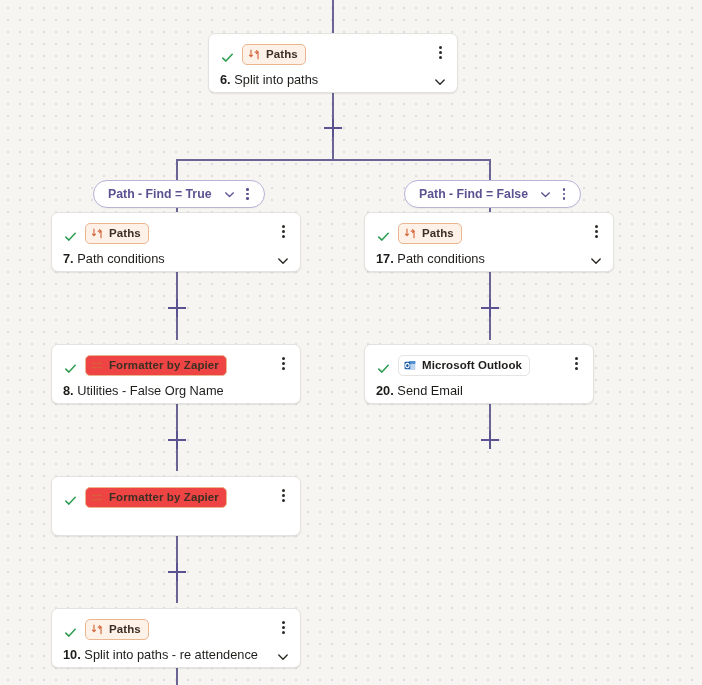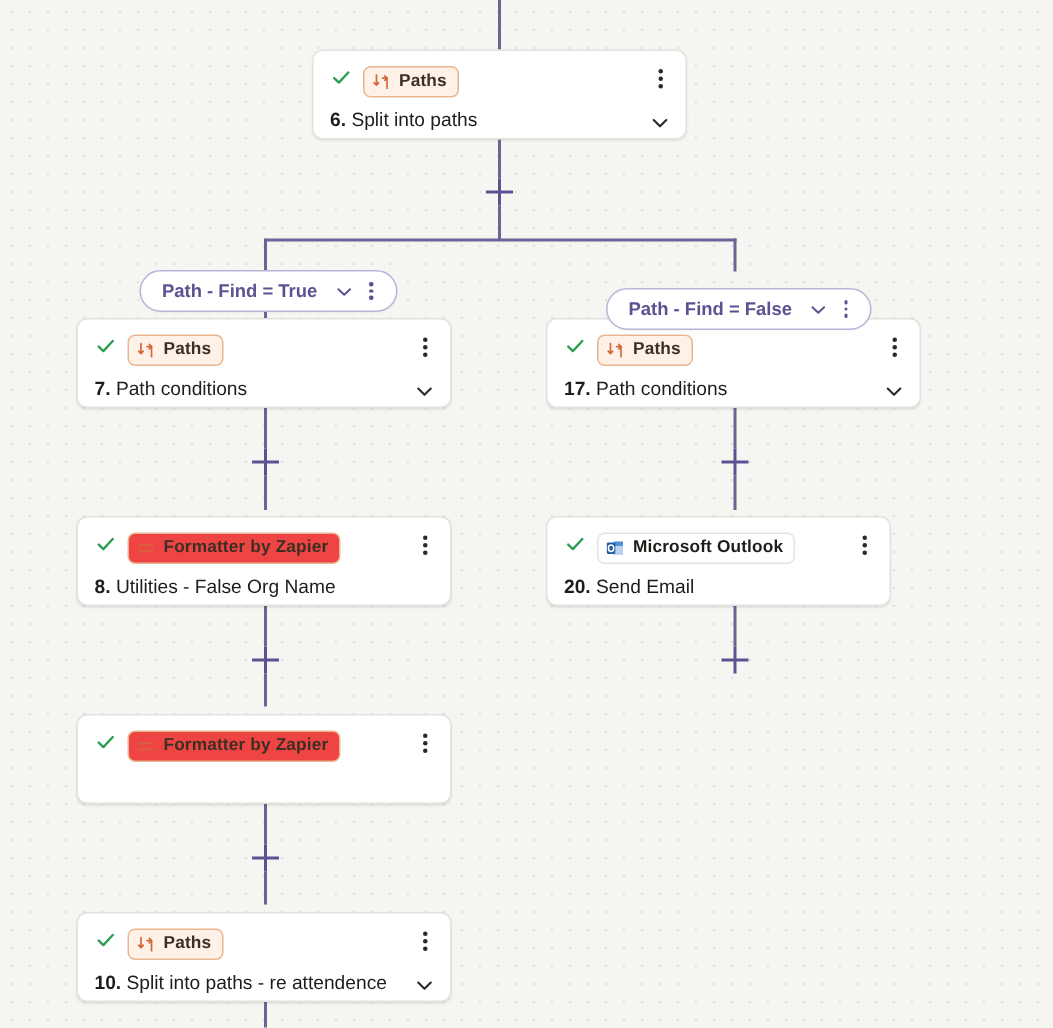--- a/index.html
+++ b/index.html
@@ -66,21 +66,21 @@
     background: #ffffff;
     border: 1px solid #e4e2de;
     border-radius: 7px;
     box-shadow: 0 1px 2px rgba(30,25,20,0.055), 0 1px 1px rgba(30,25,20,0.03);
     box-sizing: border-box;
     cursor: pointer;
     z-index: 4;
   }
   .card-top {
     display: flex;
-    align-items: flex-start;
+    align-items: flex-end;
     padding: 10px 11px 0 11px;
     position: relative;
   }
   .check-icon {
     flex: none;
     width: 15px;
     height: 15px;
     margin-right: 7px;
     display: block;
   }
@@ -281,21 +281,21 @@
     <svg class="pill-chev" viewBox="0 0 14 14">
       <path d="M2.8 5.2 L7 9.2 L11.2 5.2" fill="none" stroke="#5b5391" stroke-width="1.4" stroke-linecap="round" stroke-linejoin="round"></path>
     </svg>
     <span class="pill-kebab">
         <i></i>
         <i></i>
         <i></i>
       </span>
   </div>
 
-  <div class="path-pill" style="left:404px; top:180px;margin-top:12px;">
+  <div class="path-pill" style="left:404px; top:180px;">
     <span class="label">Path - Find = False</span>
     <svg class="pill-chev" viewBox="0 0 14 14">
       <path d="M2.8 5.2 L7 9.2 L11.2 5.2" fill="none" stroke="#5b5391" stroke-width="1.4" stroke-linecap="round" stroke-linejoin="round"></path>
     </svg>
     <span class="pill-kebab">
         <i></i>
         <i></i>
         <i></i>
       </span>
   </div>

